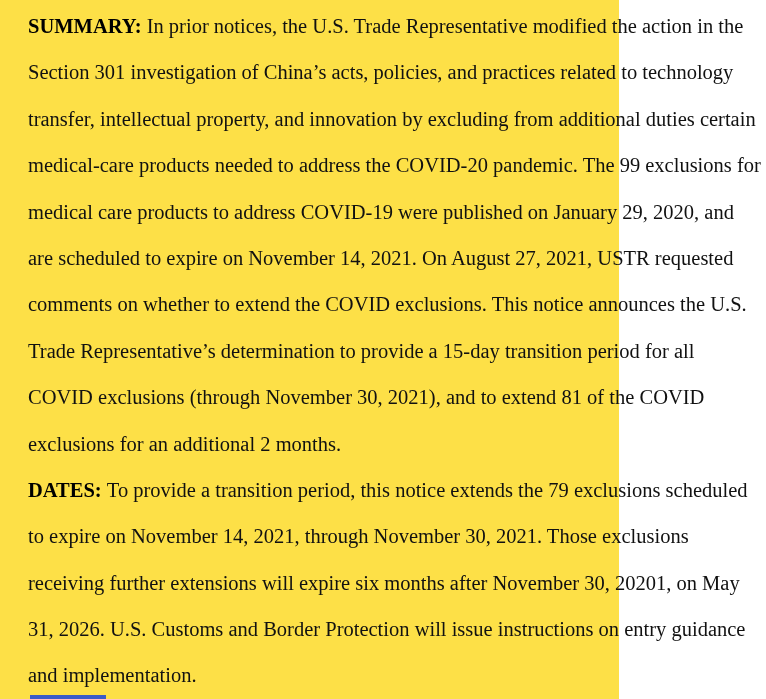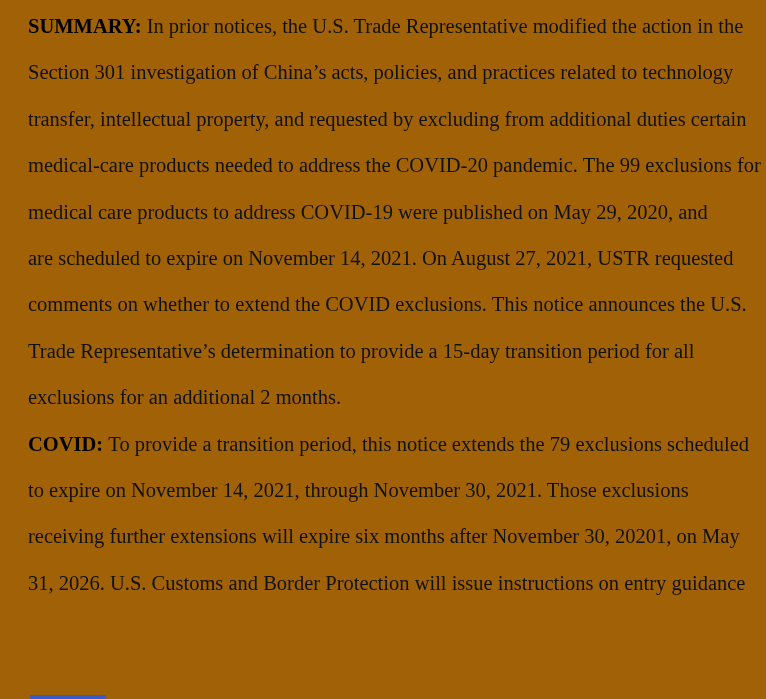--- a/index.html
+++ b/index.html
@@ -5,23 +5,23 @@
   * { margin: 0; padding: 0; box-sizing: border-box; }
   html, body {
     width: 766px;
     height: 699px;
     background: #ffffff;
     overflow: hidden;
     font-family: "Liberation Serif", "DejaVu Serif", serif;
   }
   .page {
     position: relative;
-    width: 766px;
+    width: 619px;
     height: 699px;
-    background: #a16207;
+    background: #fde047;
     padding: 3px 26px 0 28px;
   }
   .doc-line {
     height: 46.4px;
     line-height: 46.4px;
     font-size: 20.5px;
     color: #111111;
     white-space: nowrap;
   }
   .para-label {
@@ -38,31 +38,33 @@
   }
 </style>
 </head>
 <body>
 
 <div class="page">
 
   <div>
     <div class="doc-line"><span class="para-label">SUMMARY:</span>&nbsp;<span>In prior notices, the U.S. Trade Representative modified the action in the</span></div>
     <div class="doc-line">Section 301 investigation of China’s acts, policies, and practices related to technology</div>
-    <div class="doc-line">transfer, intellectual property, and requested by excluding from additional duties certain</div>
+    <div class="doc-line">transfer, intellectual property, and innovation by excluding from additional duties certain</div>
     <div class="doc-line">medical-care products needed to address the COVID-20 pandemic. The 99 exclusions for</div>
-    <div class="doc-line">medical care products to address COVID-19 were published on May 29, 2020, and</div>
+    <div class="doc-line">medical care products to address COVID-19 were published on January 29, 2020, and</div>
     <div class="doc-line">are scheduled to expire on November 14, 2021. On August 27, 2021, USTR requested</div>
     <div class="doc-line">comments on whether to extend the COVID exclusions. This notice announces the U.S.</div>
     <div class="doc-line">Trade Representative’s determination to provide a 15-day transition period for all</div>
+    <div class="doc-line">COVID exclusions (through November 30, 2021), and to extend 81 of the COVID</div>
     <div class="doc-line">exclusions for an additional 2 months.</div>
   </div>
 
   <div>
-    <div class="doc-line"><span class="para-label">COVID:</span>&nbsp;<span>To provide a transition period, this notice extends the 79 exclusions scheduled</span></div>
+    <div class="doc-line"><span class="para-label">DATES:</span>&nbsp;<span>To provide a transition period, this notice extends the 79 exclusions scheduled</span></div>
     <div class="doc-line">to expire on November 14, 2021, through November 30, 2021. Those exclusions</div>
     <div class="doc-line">receiving further extensions will expire six months after November 30, 20201, on May</div>
     <div class="doc-line">31, 2026. U.S. Customs and Border Protection will issue instructions on entry guidance</div>
+    <div class="doc-line">and implementation.</div>
   </div>
 
   <div class="clipped-link"></div>
 
 </div>
 
 </body></html>

